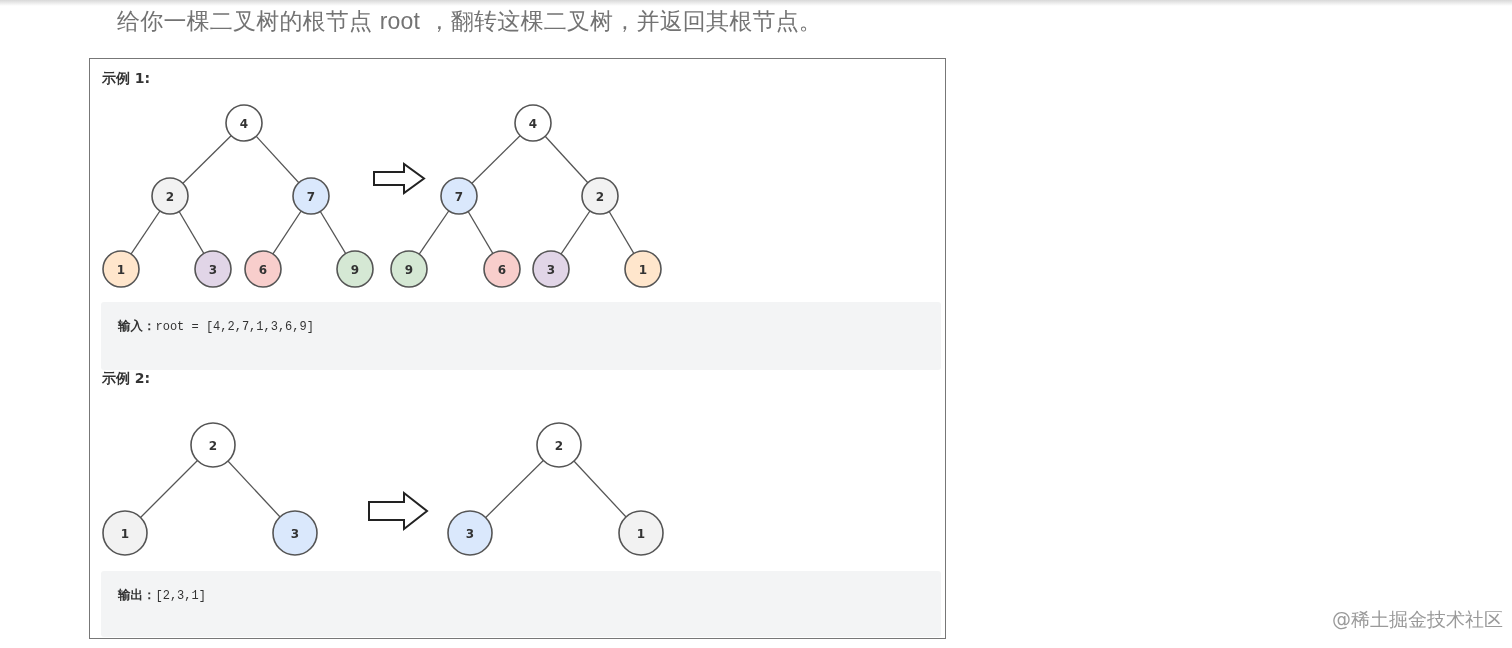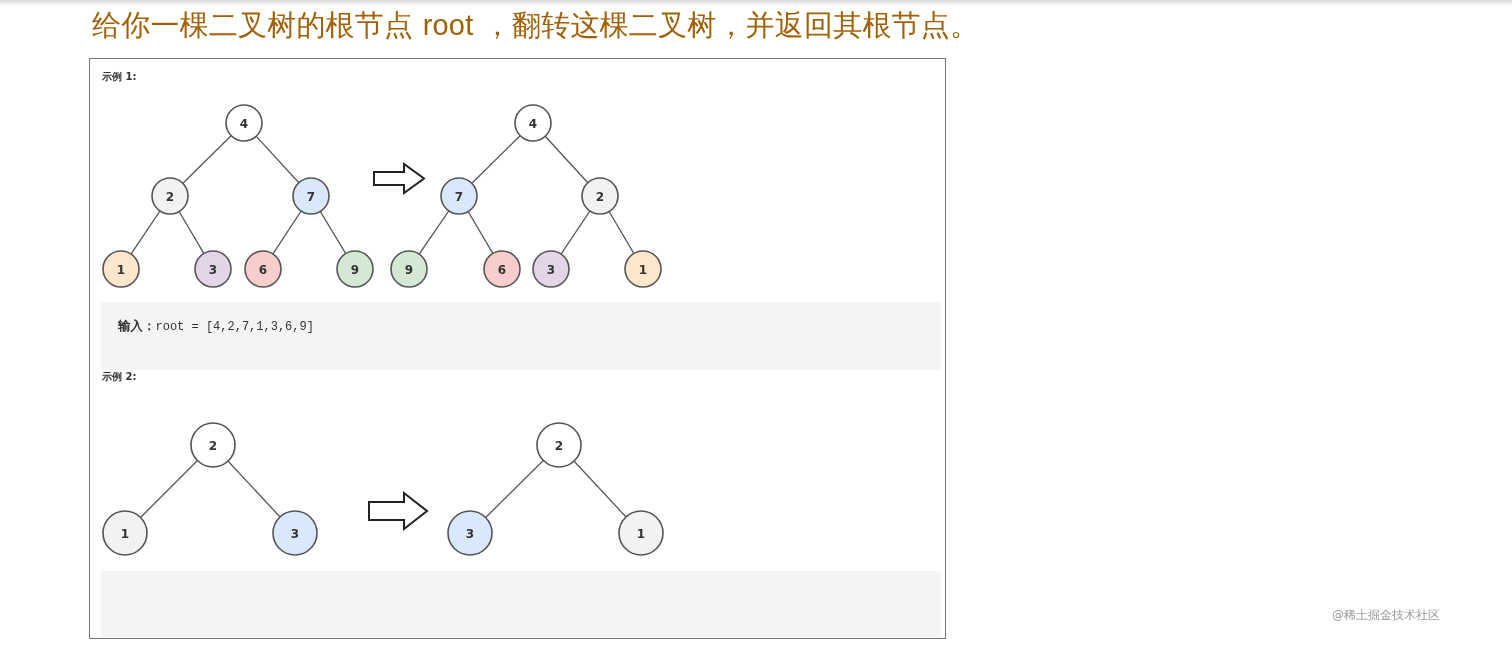--- a/index.html
+++ b/index.html
@@ -6,47 +6,47 @@
     body {
       width: 1512px; height: 648px; position: relative; overflow: hidden;
       background: #ffffff;
       font-family: "DejaVu Sans", sans-serif;
     }
     .top-shadow {
       position: absolute; left: 0; top: 0; width: 1512px; height: 6px;
       background: linear-gradient(#d8d8d8, #ffffff);
     }
     .title {
-      position: absolute; left: 92px; top: 6px;
+      position: absolute; left: 117px; top: 6px;
       font-family: "DejaVu Serif", serif;
-      font-size: 29px; color: #a16207; white-space: nowrap; letter-spacing: 0.2px;
+      font-size: 23px; color: #737373; white-space: nowrap; letter-spacing: 0.2px;
     }
     .title .latin { font-family: "Liberation Sans", sans-serif; }
     .frame {
       position: absolute; left: 89px; top: 58px; width: 857px; height: 581px;
       border: 1.5px solid #777; background: #fff; box-sizing: border-box;
     }
     .example-label {
-      position: absolute; font-size: 10px; font-weight: bold; color: #333;
+      position: absolute; font-size: 14px; font-weight: bold; color: #333;
       font-family: "DejaVu Sans", sans-serif;
     }
     .code-box {
       position: absolute; left: 101px; width: 840px; background: #f3f4f5;
       border-radius: 3px; box-sizing: border-box; padding: 12px 17px;
       font-size: 12.5px; color: #333; line-height: 23px;
     }
     .code-box .k { font-weight: bold; font-family: "DejaVu Sans", sans-serif; margin-top: 32px; }
     .code-box .v { font-family: Liberation Mono, monospace; font-size: 12px; }
     svg.tree { position: absolute; left: 0; top: 0; overflow: visible; }
     .node-label {
       font-family: "DejaVu Sans", sans-serif; font-weight: bold; font-size: 12px;
       fill: #333;
     }
     .watermark {
-      position: absolute; left: 1332px; top: 607px; font-size: 12px; color: #9a9a9a;
+      position: absolute; left: 1332px; top: 607px; font-size: 19px; color: #9a9a9a;
       font-family: "DejaVu Sans", sans-serif; white-space: nowrap;
     }
   </style>
 </head>
 <body>
 
 <div class="top-shadow"></div>
 
 <div class="title">
   <span>给你一棵二叉树的根节点 </span><span class="latin">root</span><span> ，翻转这棵二叉树，并返回其根节点。</span>
@@ -181,15 +181,18 @@
 
 <div class="code-box" style="top:302px; height:68px;">
   <div>
     <span class="k">输入：</span><span class="v">root = [4,2,7,1,3,6,9]</span>
   </div>
 </div>
 
 <div class="example-label" style="left:102px; top:370px;">示例 2:</div>
 
 <div class="code-box" style="top:571px; height:66px;">
+  <div>
+    <span class="k">输出：</span><span class="v">[2,3,1]</span>
+  </div>
 </div>
 
 <div class="watermark">@稀土掘金技术社区</div>
 
 </body></html>

